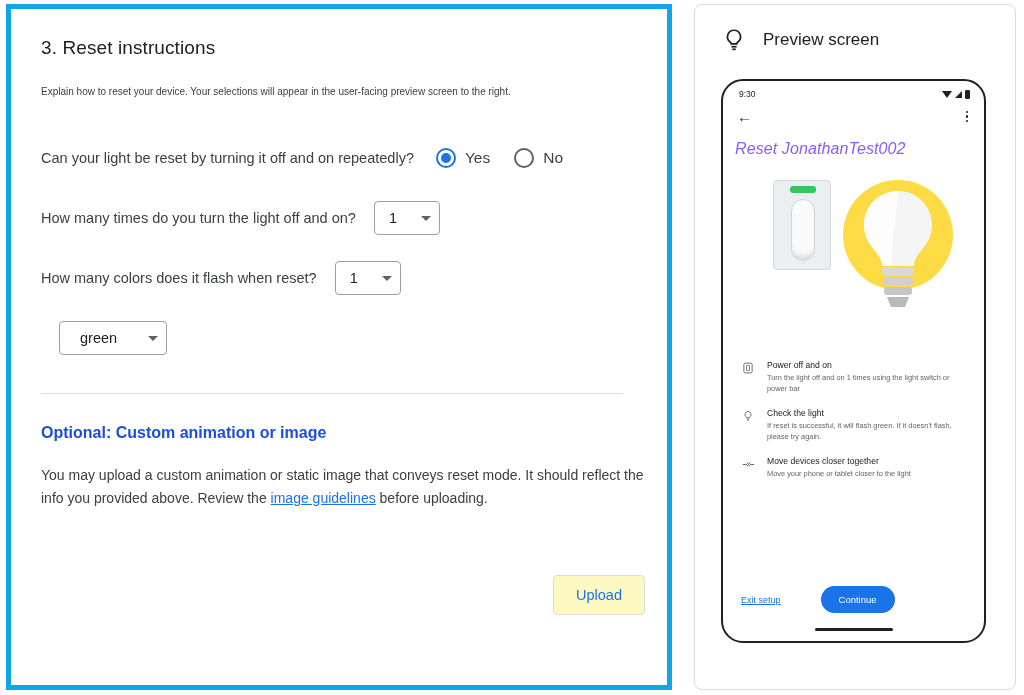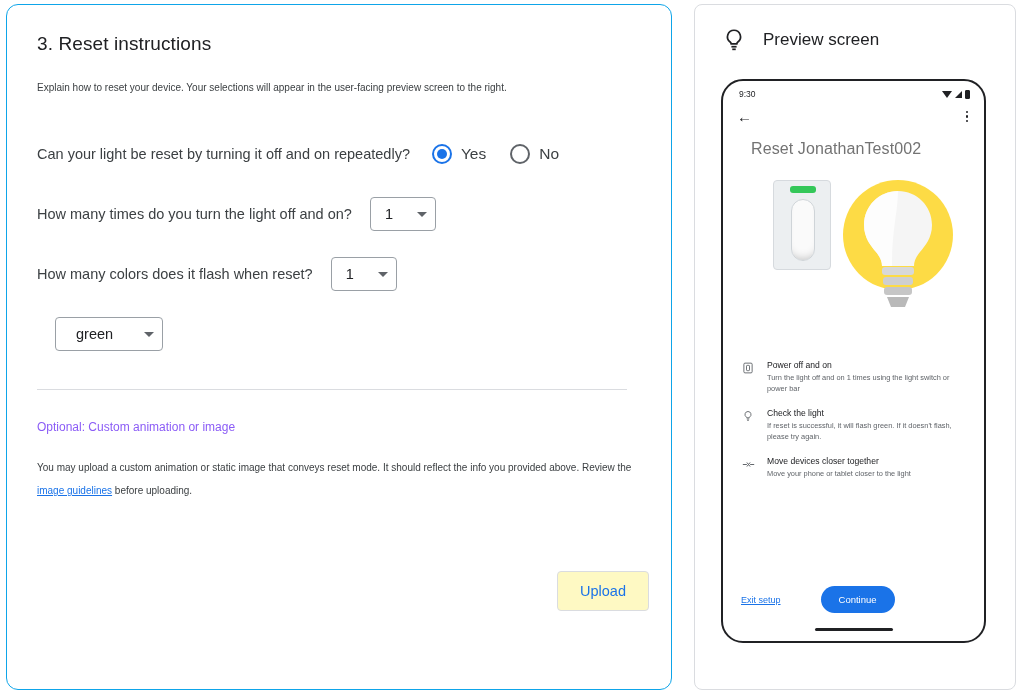--- a/index.html
+++ b/index.html
@@ -17,22 +17,22 @@
     display: flex;
     gap: 22px;
     padding: 4px 6px 4px 6px;
   }
 
   
   .left-card {
     width: 666px;
     height: 686px;
     background: #fff;
-    border: 1px solid #0ea5e9;
-    border-radius: 12px;
+    border: 5px solid #0ea5e9;
+    border-radius: 0;
     padding: 28px 22px 10px 30px;
     position: relative;
   }
   .section-title {
     font-size: 19px;
     font-weight: 500;
     color: #202124;
     letter-spacing: 0.1px;
     margin: 0 0 22px 0;
   }
@@ -117,27 +117,27 @@
     border-top: 5px solid #5f6368;
     margin-left: 18px;
   }
 
   .divider {
     height: 1px;
     background: #dadce0;
     margin: 38px 22px 30px 0;
   }
   .opt-title {
-    font-size: 12px;
-    font-weight: 400;
-    color: #8b5cf6;
+    font-size: 16px;
+    font-weight: 700;
+    color: #1d4ed8;
     margin: 0 0 22px 0;
   }
   .opt-desc {
-    font-size: 10px;
+    font-size: 14px;
     line-height: 23px;
     color: #3c4043;
     max-width: 620px;
     margin: 0;
   }
   .opt-desc a {
     color: #1a73e8;
     text-decoration: underline;
   }
   .upload-row {
@@ -222,23 +222,24 @@
     display: flex;
     justify-content: space-between;
     align-items: center;
     padding: 10px 16px 0 14px;
   }
   .back-arrow { font-size: 15px; color: #202124; line-height: 1; }
   .kebab { display: flex; flex-direction: column; gap: 2px; align-items: center; }
   .kebab i { width: 2.5px; height: 2.5px; border-radius: 50%; background: #202124; display: block; }
   .phone-title {
     font-size: 16px;
-    color: #737373;
-    padding: 16px 16px 0 28px;
+    color: #8b5cf6;
+    padding: 16px 16px 0 12px;
     letter-spacing: 0.1px;
+    font-style: italic;
   }
 
   .art {
     position: relative;
     height: 182px;
     margin-top: 10px;
   }
   .switch-plate {
     position: absolute;
     left: 50px; top: 12px;

